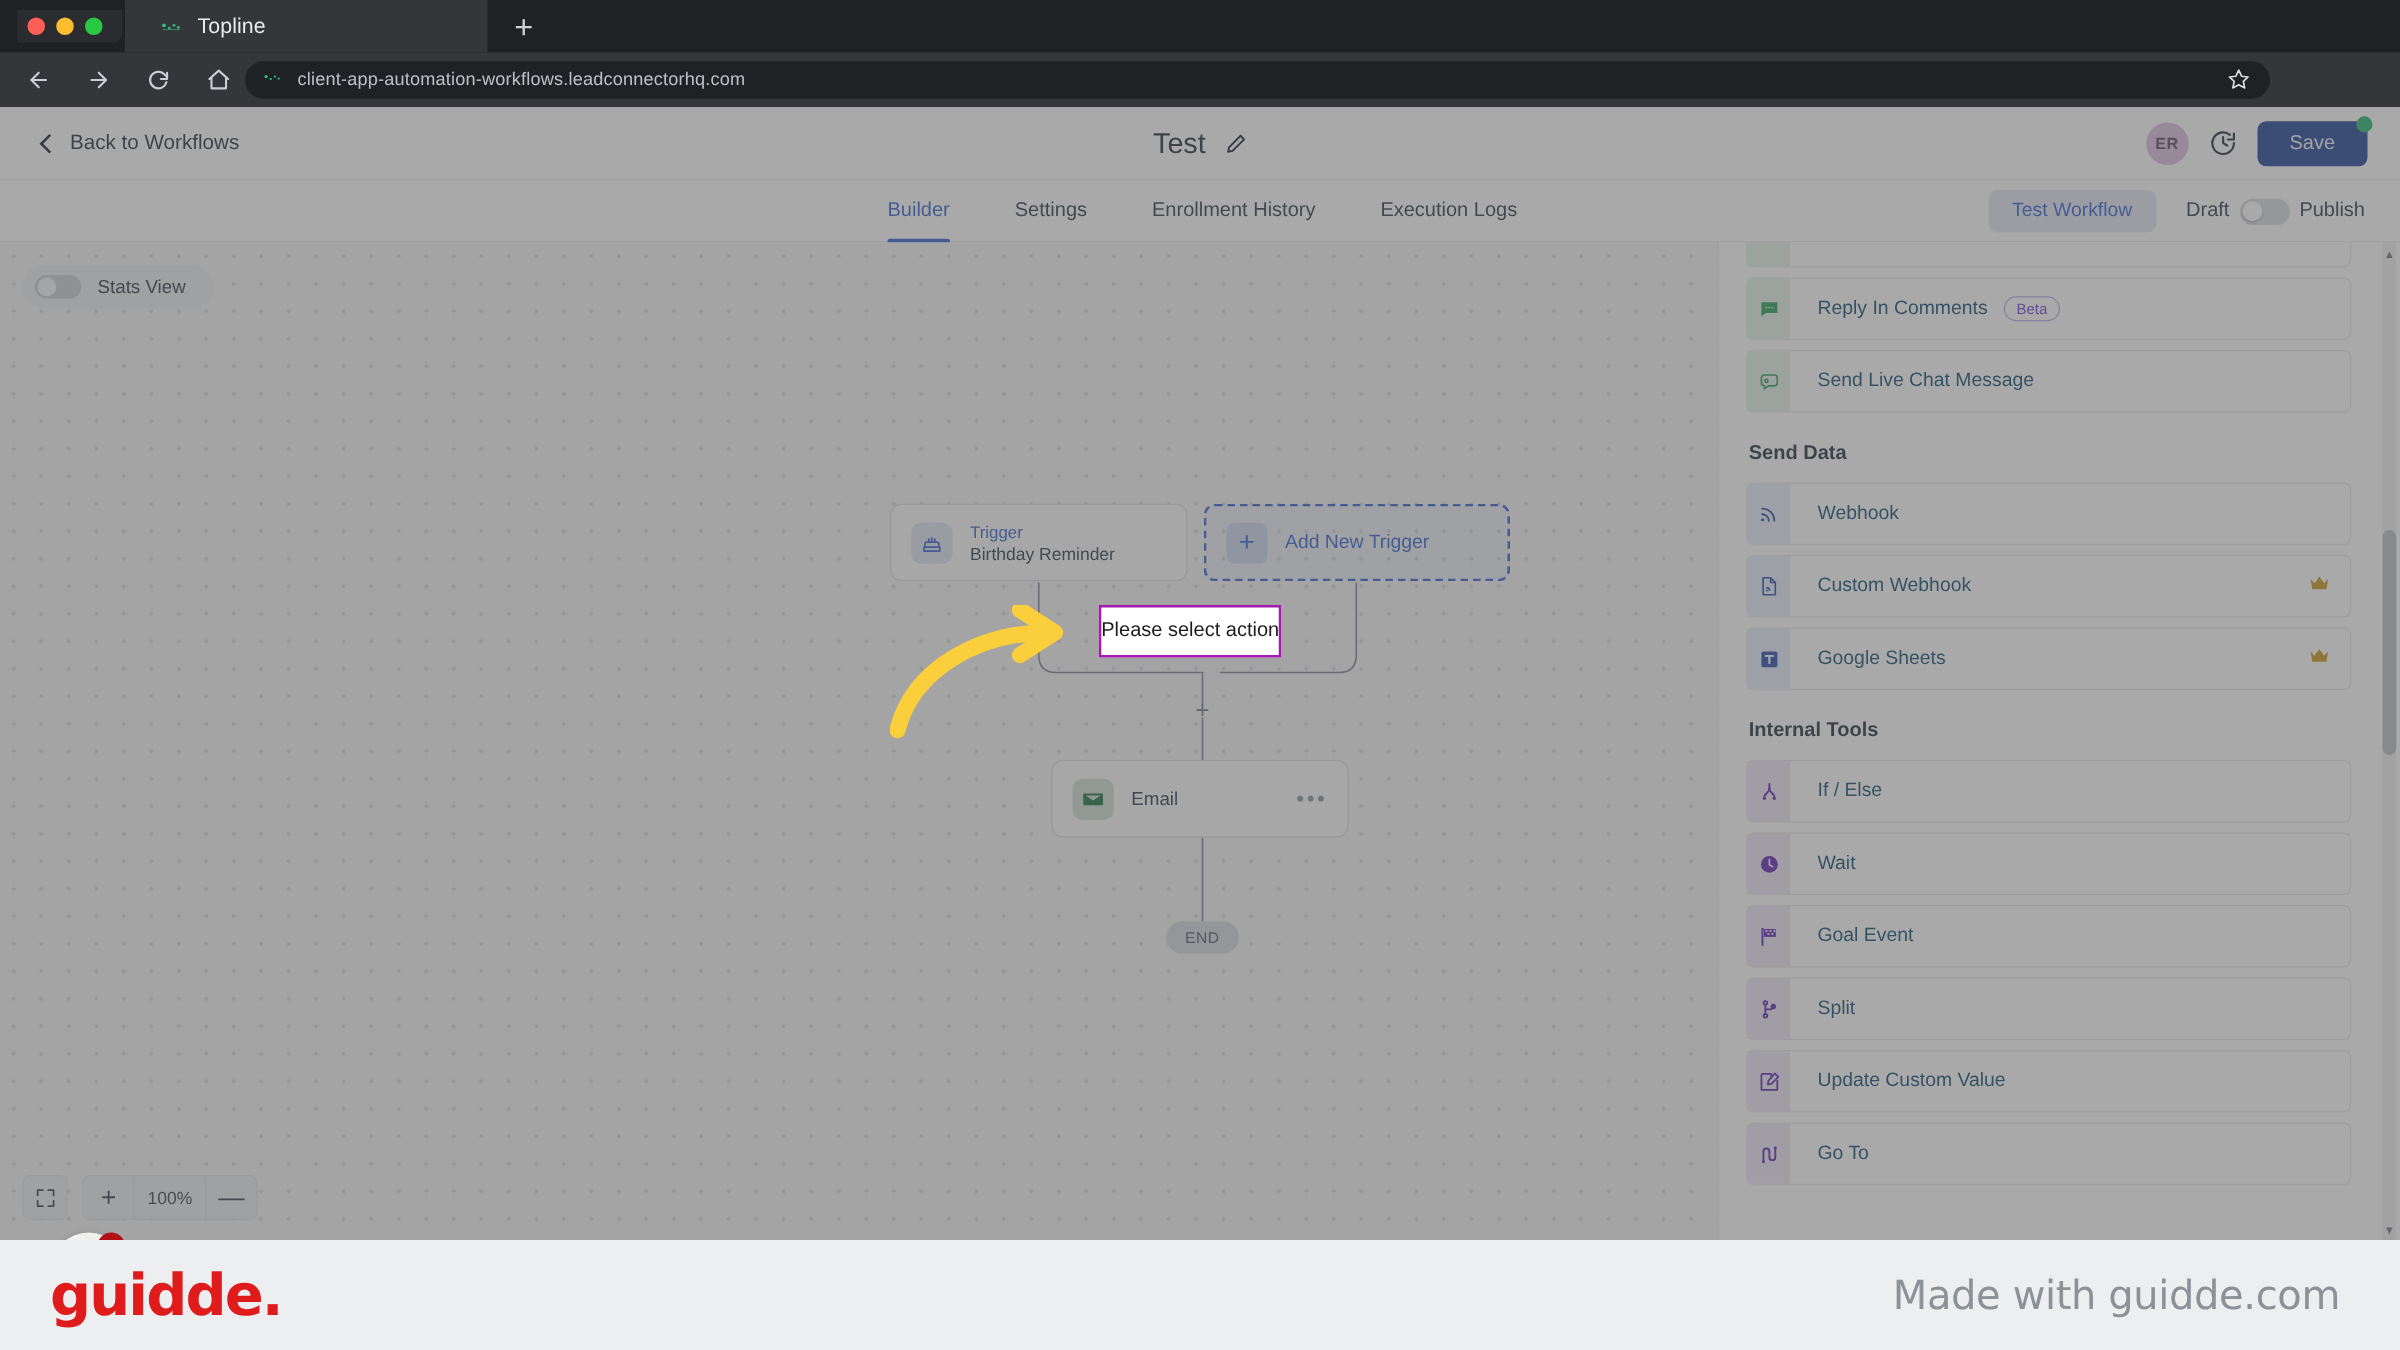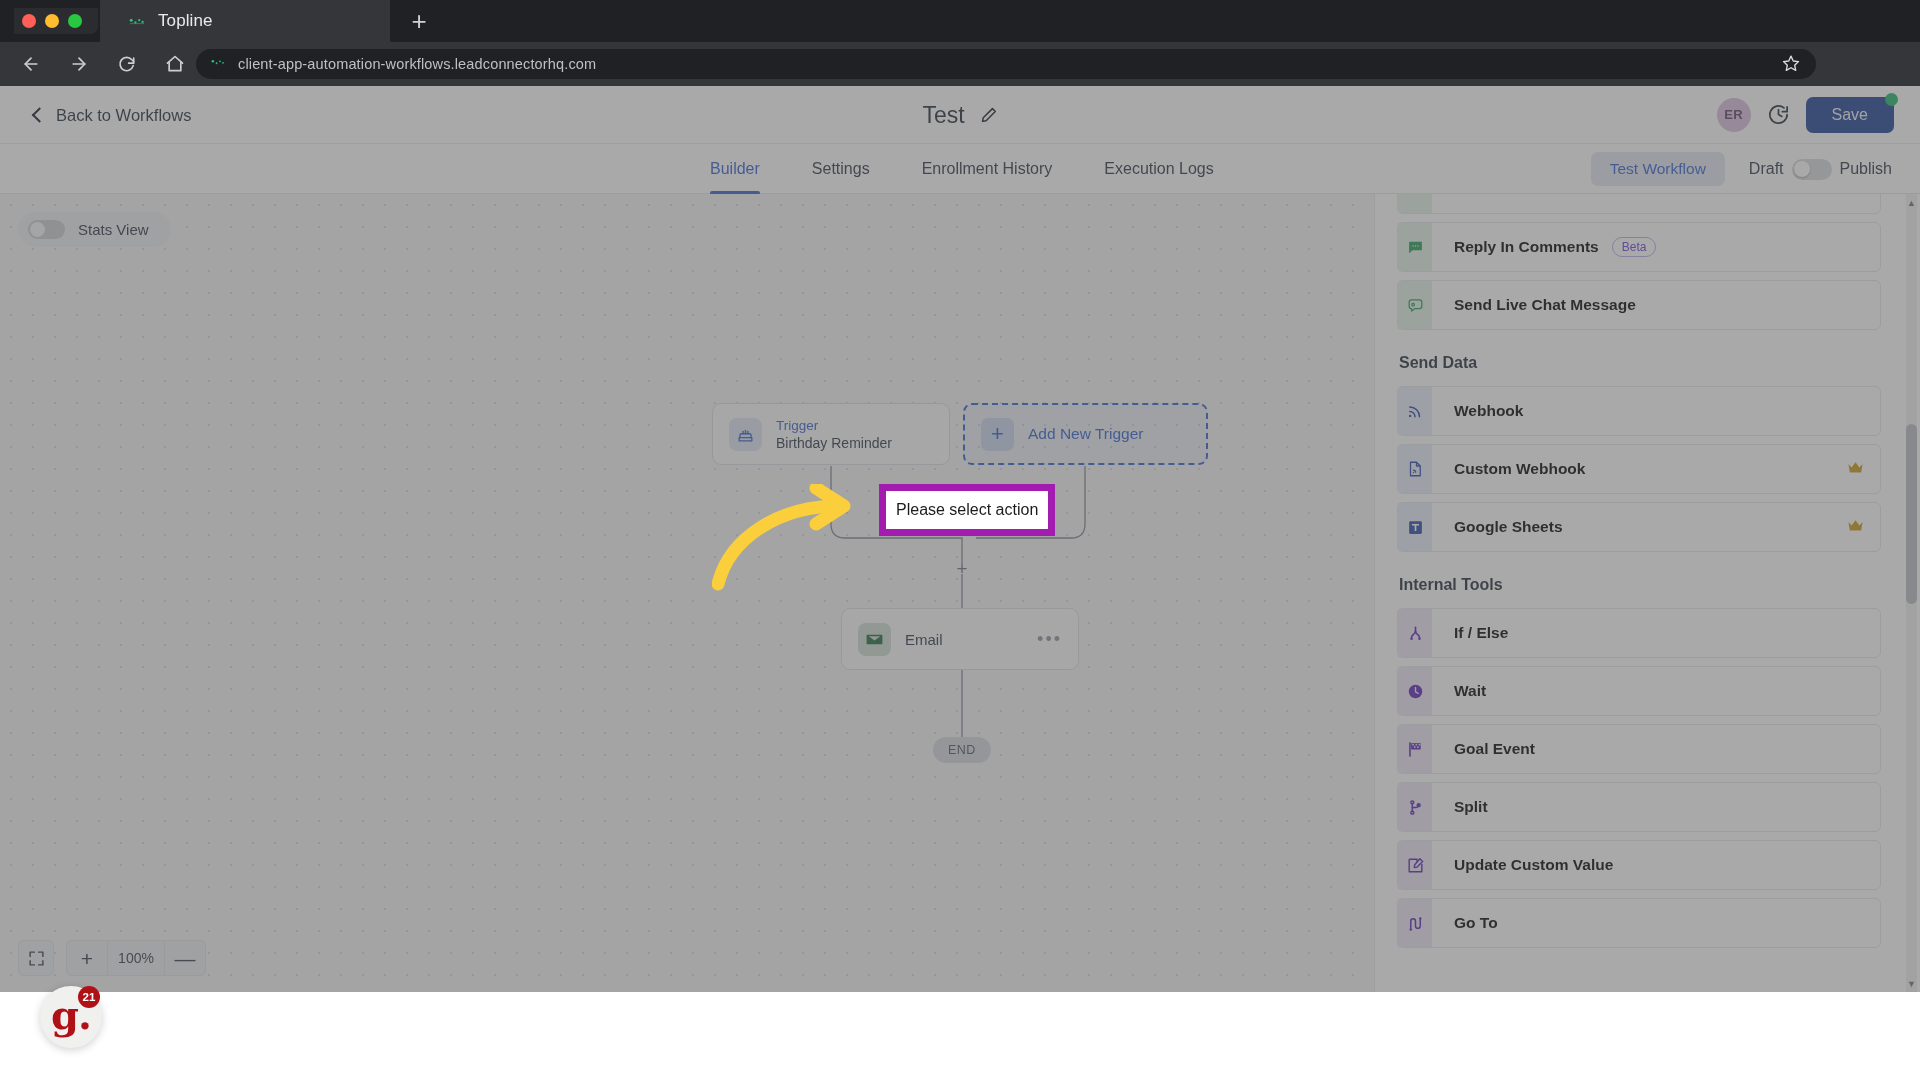--- a/index.html
+++ b/index.html
@@ -310,21 +310,21 @@
     border: 1px solid #e4e6ea; border-radius: 6px; margin-bottom: 8px;
     background: #ffffff; padding-right: 16px;
   }
   .sb-ico {
     width: 34px; height: 48px; flex: none;
     display: flex; align-items: center; justify-content: center;
   }
   .sb-ico.green { background: #e3f1e8; }
   .sb-ico.blue  { background: #e6ecf8; }
   .sb-ico.purple{ background: #ece6f7; }
-  .sb-label { font-size: 15.5px; color: #000000; margin-left: 22px; font-weight: bold; }
+  .sb-label { font-size: 15.5px; color: #0c4a6e; margin-left: 22px; }
   .sb-beta {
     margin-left: 13px; font-size: 12px; color: #6a3fd1;
     border: 1px solid #b9a7e8; border-radius: 11px; padding: 2px 9px;
   }
   .sb-crown { margin-left: auto; color: #c79a16; font-size: 16px; }
   .sb-scrollbar {
     position: absolute; right: 3px; top: 0; width: 11px; height: 798px;
     background: #f1f1f1;
   }
   .sb-thumb {
@@ -333,22 +333,22 @@
   }
   .sb-arrow {
     position: absolute; right: 3px; width: 11px; height: 13px;
     display: flex; align-items: center; justify-content: center;
     color: #6b7280; font-size: 9px;
   }
 
   
   .callout {
     position: absolute; left: 879px; top: 484px; z-index: 80;
-    background: #ffffff; border: 7px solid #a21caf;
-    padding: 10px 10px;
+    background: #ffffff; border: 2px solid #a21caf;
+    padding: 10px 0;
   }
   .callout-text { font-size: 16px; color: #1c1c1c; white-space: nowrap; }
   .callout-arrow {
     position: absolute; left: 712px; top: 484px; width: 160px; height: 110px;
     z-index: 80;
   }
 
   
   .guidde-footer {
     position: absolute; left: 0; top: 992px; width: 1920px; height: 88px;
@@ -747,14 +747,18 @@
   </div>
 
   <svg class="callout-arrow" viewBox="0 0 160 110">
     <path d="M6 100 C 18 52, 70 22, 126 22" fill="none" stroke="#fbcf3b" stroke-width="13" stroke-linecap="round"></path>
     <path d="M104 4 L132 22 L104 40" fill="none" stroke="#fbcf3b" stroke-width="13" stroke-linecap="round" stroke-linejoin="round"></path>
   </svg>
   <div class="callout">
     <span class="callout-text">Please select action</span>
   </div>
 
+  <div class="guidde-footer">
+    <span class="guidde-wordmark">guidde.</span>
+    <span class="guidde-made">Made with guidde.com</span>
+  </div>
 
 </div>
 
 </body></html>

